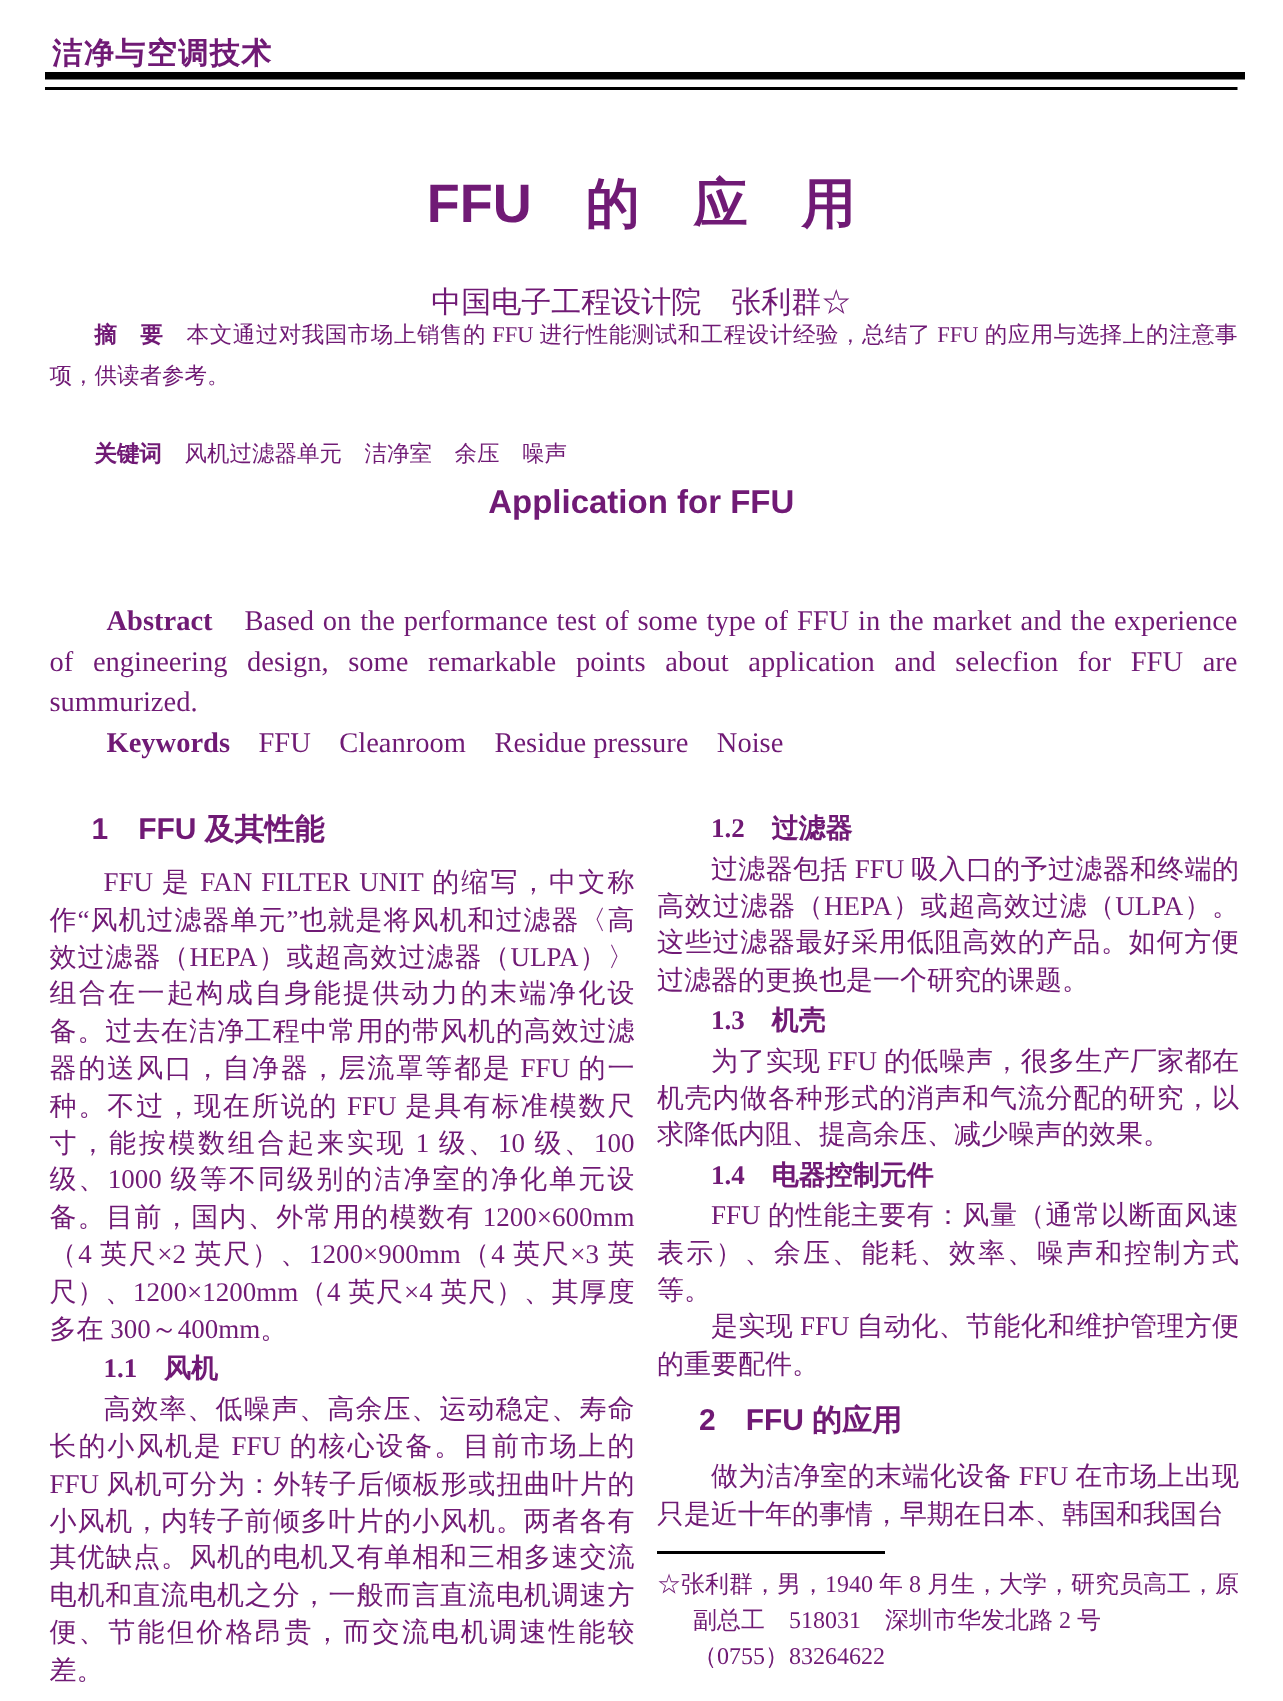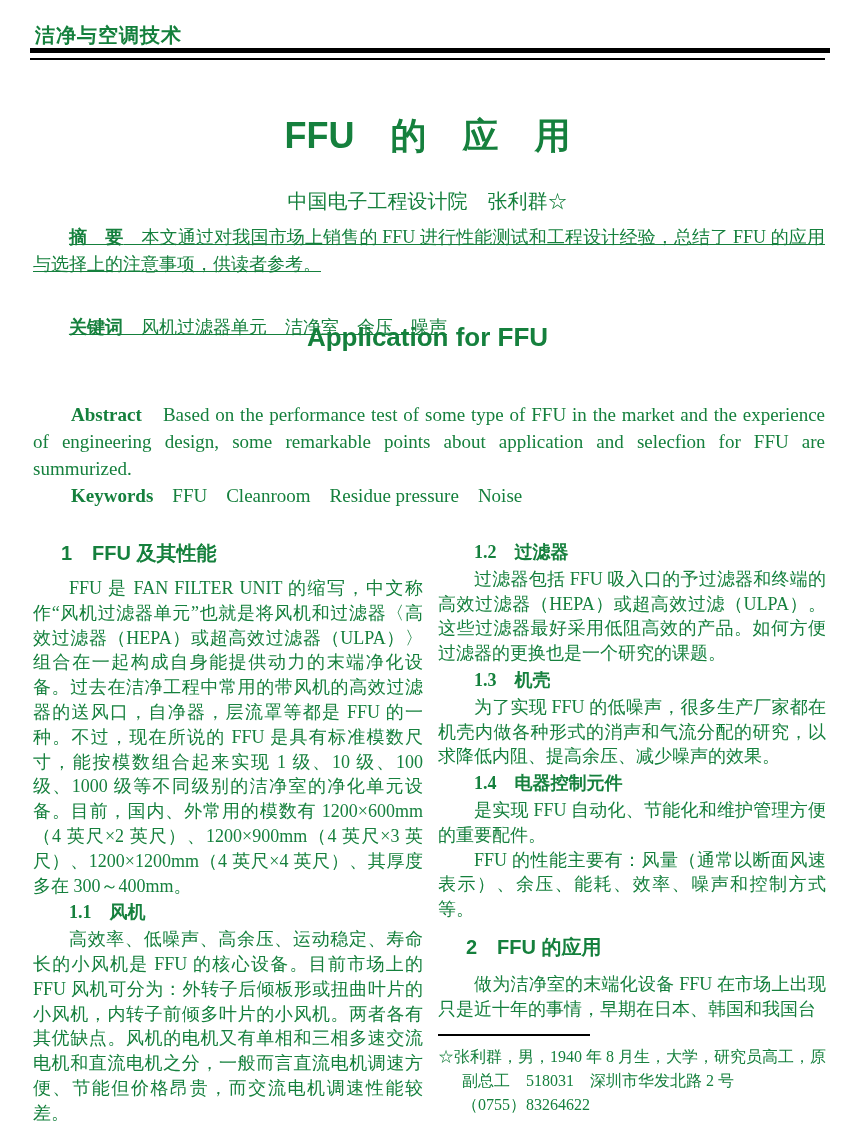--- a/index.html
+++ b/index.html
@@ -2,21 +2,21 @@
 <html><head>
 <meta charset="utf-8">
 <style>
   * { margin:0; padding:0; box-sizing:border-box; }
   html,body { background:#888; }
   .page {
     position:relative;
     width:855px; height:1134px;
     margin:0 auto;
     background:#ffffff;
-    color:#15803d;
+    color:#701a75;
     font-family:"Liberation Serif","DejaVu Serif",serif;
     overflow:hidden;
   }
   
   .journal {
     position:absolute; left:35px; top:22px;
     font-family:"Liberation Sans","DejaVu Sans",sans-serif;
     font-weight:bold; font-size:20px; letter-spacing:1px;
   }
   .rule-thick { position:absolute; left:30px; top:48px; width:800px; height:5px; background:#000; }
@@ -27,32 +27,32 @@
     position:absolute; left:0; top:112px; width:100%;
     text-align:center;
     font-family:"Liberation Sans","DejaVu Sans",sans-serif;
     font-weight:bold; font-size:36px;
   }
   .author-cn {
     position:absolute; left:0; top:188px; width:100%;
     text-align:center; font-size:20px;
   }
   .abstract-cn {
-    position:absolute; left:33px; top:224px; width:792px;
-    font-size:18px; line-height:27px; text-align:justify;text-decoration:underline;
+    position:absolute; left:33px; top:211px; width:792px;
+    font-size:15px; line-height:27px; text-align:justify;
   }
   .abstract-cn p { text-indent:2em; }
-  .abstract-cn .kw { margin-top:36px; }
+  .abstract-cn .kw { margin-top:25px; }
   .abstract-cn b { font-weight:bold; }
 
   .title-en {
     position:absolute; left:0; top:322px; width:100%;
     text-align:center;
     font-family:"Liberation Sans","DejaVu Sans",sans-serif;
-    font-weight:bold; font-size:26px;
+    font-weight:bold; font-size:22px;
   }
   .author-en {
     position:absolute; left:0; top:362px; width:100%;
     text-align:center;
     font-family:"Liberation Sans","DejaVu Sans",sans-serif;
     font-style:italic; font-size:19px;
   }
   .author-en sup { font-style:normal; font-size:15px; vertical-align:super; }
 
   .abstract-en {
@@ -128,22 +128,22 @@
     <h3 class="sub">1.1　风机</h3>
     <p>高效率、低噪声、高余压、运动稳定、寿命长的小风机是 FFU 的核心设备。目前市场上的 FFU 风机可分为：外转子后倾板形或扭曲叶片的小风机，内转子前倾多叶片的小风机。两者各有其优缺点。风机的电机又有单相和三相多速交流电机和直流电机之分，一般而言直流电机调速方便、节能但价格昂贵，而交流电机调速性能较差。</p>
   </div>
 
   <div class="col col-right">
     <h3 class="sub">1.2　过滤器</h3>
     <p>过滤器包括 FFU 吸入口的予过滤器和终端的高效过滤器（HEPA）或超高效过滤（ULPA）。这些过滤器最好采用低阻高效的产品。如何方便过滤器的更换也是一个研究的课题。</p>
     <h3 class="sub">1.3　机壳</h3>
     <p>为了实现 FFU 的低噪声，很多生产厂家都在机壳内做各种形式的消声和气流分配的研究，以求降低内阻、提高余压、减少噪声的效果。</p>
     <h3 class="sub">1.4　电器控制元件</h3>
+    <p>FFU 的性能主要有：风量（通常以断面风速表示）、余压、能耗、效率、噪声和控制方式等。</p>
     <p>是实现 FFU 自动化、节能化和维护管理方便的重要配件。</p>
-    <p>FFU 的性能主要有：风量（通常以断面风速表示）、余压、能耗、效率、噪声和控制方式等。</p>
     <h2 class="sec sec2">2　FFU 的应用</h2>
     <p>做为洁净室的末端化设备 FFU 在市场上出现只是近十年的事情，早期在日本、韩国和我国台</p>
 
     <div class="footnote">
       <div class="fn-rule"></div>
       <p class="first">☆张利群，男，1940 年 8 月生，大学，研究员高工，原</p>
       <p>副总工　518031　深圳市华发北路 2 号</p>
       <p>（0755）83264622</p>
 
     </div>

